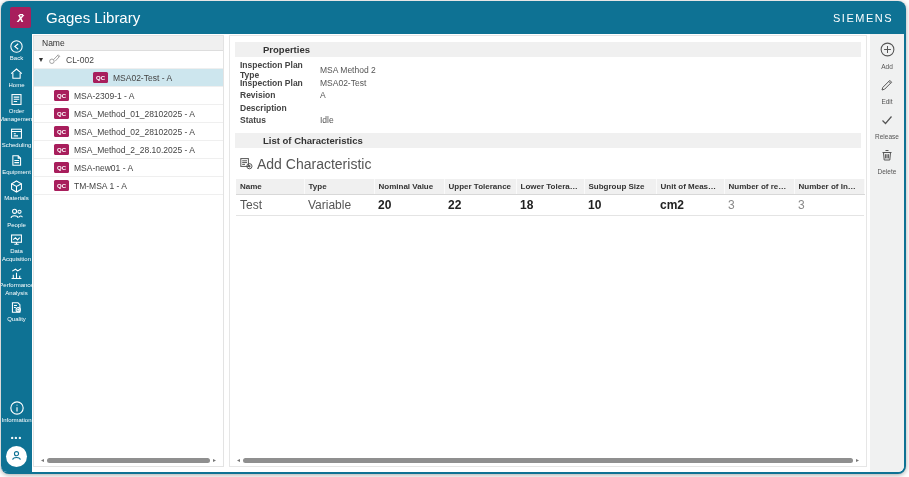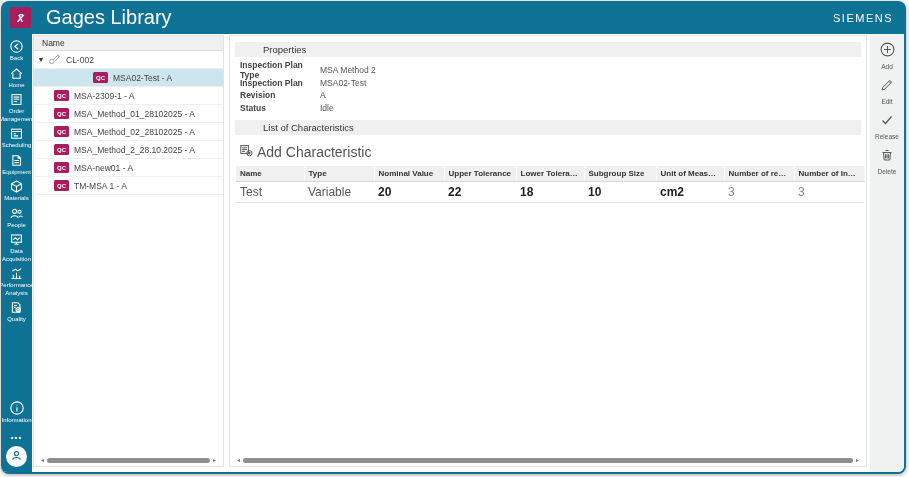--- a/index.html
+++ b/index.html
@@ -1,20 +1,20 @@
 <!DOCTYPE html>
 <html><head>
 <meta charset="utf-8">
 <style>
   html,body{margin:0;padding:0;width:909px;height:477px;background:#fff;font-family:"Liberation Sans",sans-serif;-webkit-font-smoothing:antialiased;}
   .window{position:absolute;left:1px;top:1px;width:905px;height:473px;background:#0e7294;border-radius:8px;box-shadow:0 1px 5px rgba(0,0,0,.35);overflow:hidden;}
   
   .titlebar{height:33px;display:flex;align-items:center;}
   .app-icon{width:21px;height:21px;margin-left:9px;background:#a81e5c;border-radius:2px;color:#fff;font-size:12px;font-weight:bold;display:flex;align-items:center;justify-content:center;font-style:italic;}
-  .title{margin-left:15px;color:#fff;font-size:20px;}
+  .title{margin-left:15px;color:#fff;font-size:15px;}
   .brand{margin-left:auto;margin-right:13px;color:#fff;font-size:11px;font-weight:normal;letter-spacing:1.5px;}
   
   .body{position:absolute;top:33px;left:0;right:2px;bottom:2px;background:#fff;border-radius:0 0 6px 6px;overflow:hidden;}
   
   .sidebar{position:absolute;left:0;top:0;bottom:-2px;width:31px;background:#0e7294;display:flex;flex-direction:column;align-items:center;padding-top:5px;box-sizing:border-box;}
   .side-item{display:flex;flex-direction:column;align-items:center;margin-bottom:3px;cursor:pointer;width:31px;}
   .side-item svg{display:block;}
   .side-label{color:#fff;font-size:6px;text-align:center;line-height:1.25;margin-top:1px;}
   .side-spacer{flex:1;}
   .dots{color:#fff;font-size:8px;font-weight:bold;letter-spacing:1px;margin:6px 0 4px;}
@@ -26,21 +26,21 @@
   .tree-row.selected{background:#cde6ee;padding-left:39px;}
   .tw{width:14px;text-align:center;font-size:7px;color:#333;}
   .qc-badge{width:15px;height:11px;background:#a81e5c;border-radius:1.5px;color:#fff;font-size:6px;font-weight:bold;display:flex;align-items:center;justify-content:center;margin:0 5px 0 20px;}
   .tree-label{white-space:nowrap;}
   .gauge-ic{margin:0 5px 0 0;}
   .hscroll{position:absolute;left:6px;right:6px;bottom:3px;height:6px;display:flex;align-items:center;}
   .hscroll .arr{font-size:5px;color:#777;line-height:1;}
   .hscroll .thumb{flex:1;height:5px;background:#8f8f8f;border-radius:3px;margin:0 2px;}
   
   .main-panel{position:absolute;left:228px;right:37px;top:1px;bottom:5px;background:#fff;border:1px solid #e6e6e6;box-sizing:border-box;}
-  .section-header{margin:6px 5px 0 5px;background:#f0f0f0;height:15px;display:flex;align-items:center;padding-left:28px;font-size:9.5px;font-weight:normal;color:#333;}
+  .section-header{margin:6px 5px 0 5px;background:#f0f0f0;height:15px;display:flex;align-items:center;padding-left:28px;font-size:9.5px;font-weight:bold;color:#333;}
   .props{margin:7px 0 0 10px;}
   .prop-row{display:flex;height:12.5px;align-items:center;}
   .prop-label{width:80px;font-size:8.5px;font-weight:bold;color:#444;}
   .prop-value{font-size:8.5px;color:#555;}
   .add-btn{display:flex;align-items:center;margin:8px 0 0 9px;cursor:pointer;color:#555;font-size:14px;}
   .add-btn svg{margin-right:4px;}
   .char-table{margin:6px 6px 0 6px;border-collapse:collapse;table-layout:fixed;width:628px;}
   .char-table th{background:#f0f0f0;font-size:8px;font-weight:bold;color:#333;text-align:left;padding:3px 4px;border-bottom:1px solid #d8d8d8;border-right:1px solid #fafafa;overflow:hidden;white-space:nowrap;text-overflow:ellipsis;}
   .char-table td{font-size:12px;color:#555;padding:3px 4px;border-bottom:1px solid #e4e4e4;overflow:hidden;white-space:nowrap;}
   .char-table td.b{font-weight:bold;color:#222;}
@@ -234,20 +234,24 @@
           <span class="prop-label">Inspection Plan Type</span>
           <span class="prop-value">MSA Method 2</span>
         </div>
         <div class="prop-row">
           <span class="prop-label">Inspection Plan</span>
           <span class="prop-value">MSA02-Test</span>
         </div>
         <div class="prop-row">
           <span class="prop-label">Revision</span>
           <span class="prop-value">A</span>
+        </div>
+        <div class="prop-row">
+          <span class="prop-label">Description</span>
+          <span class="prop-value"></span>
         </div>
         <div class="prop-row">
           <span class="prop-label">Status</span>
           <span class="prop-value">Idle</span>
         </div>
       </div>
 
       <div class="section-header">List of Characteristics</div>
       <div class="add-btn">
         <span><svg width="14" height="14" viewBox="0 0 14 14" fill="none" stroke="#555" stroke-width="1">

